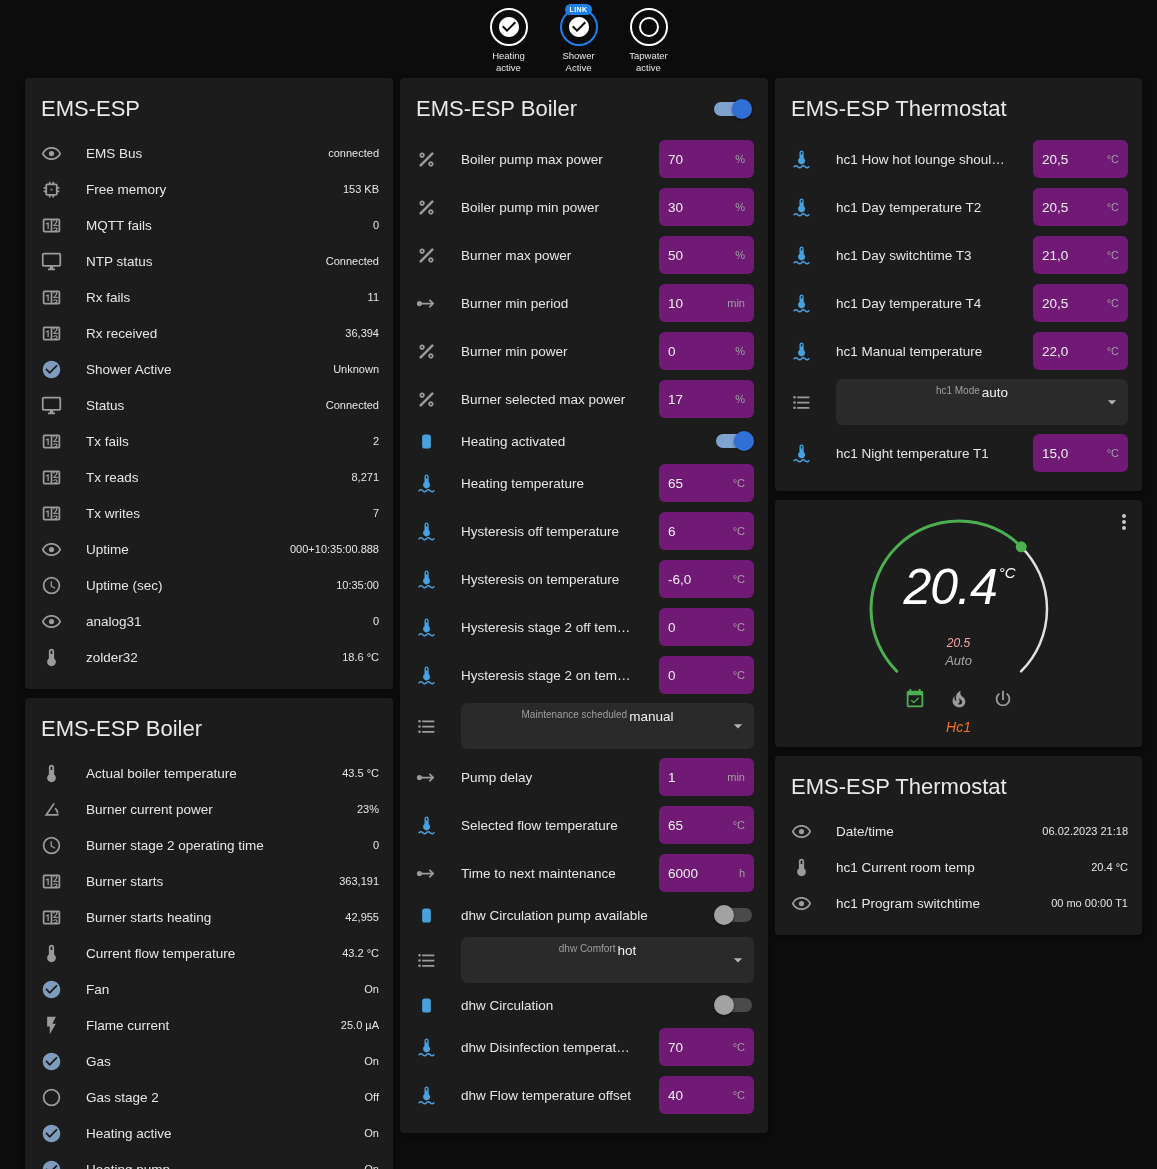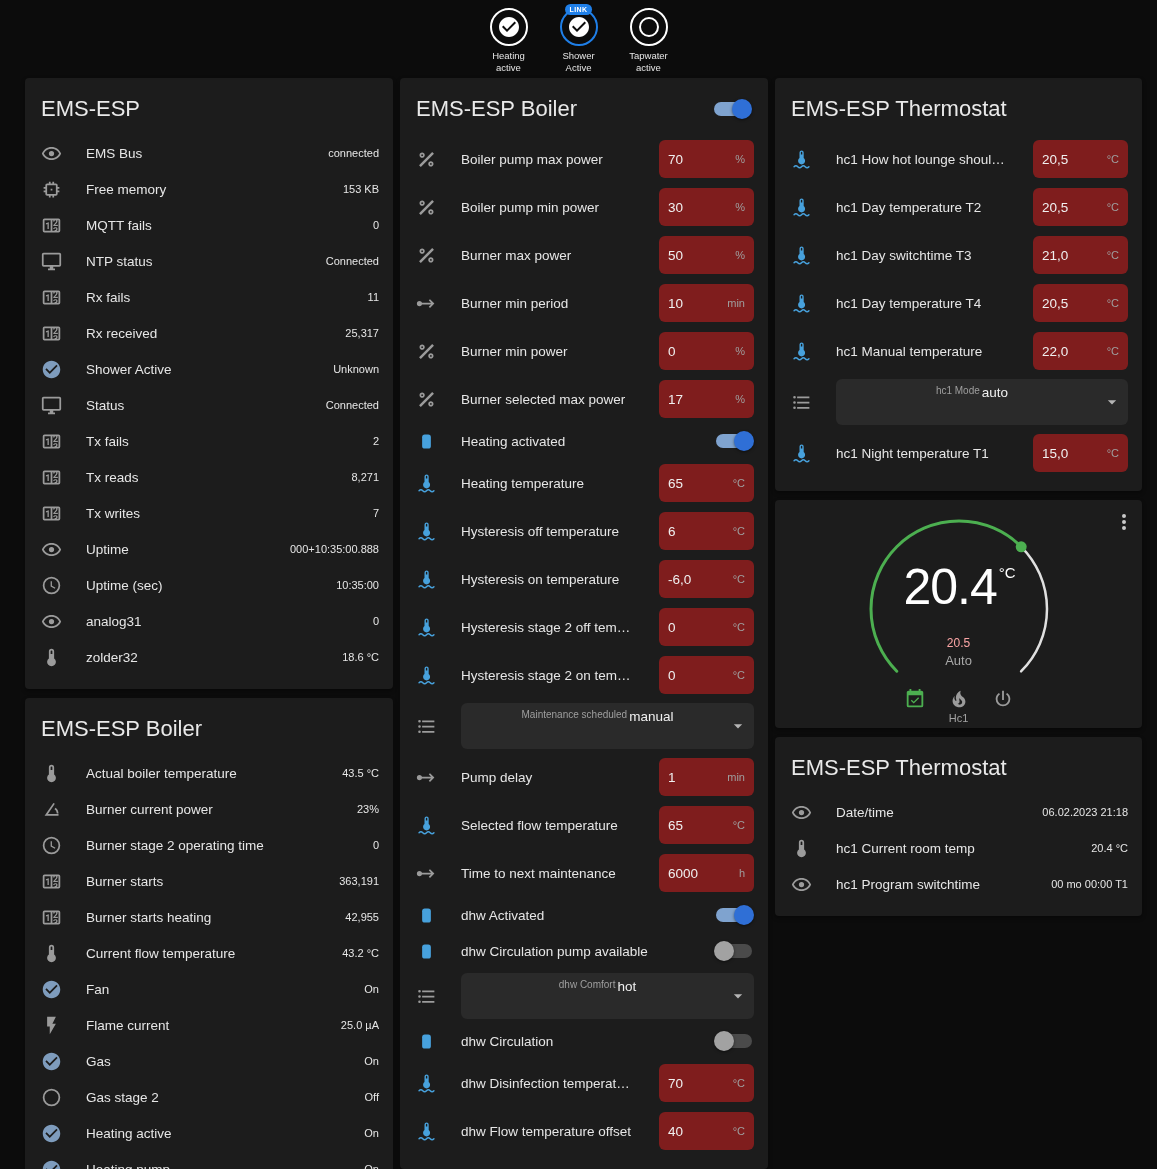--- a/index.html
+++ b/index.html
@@ -16,46 +16,46 @@
   .card{background:var(--card-bg,#1c1c1c);border-radius:4px;padding:12px 14px 14px 16px;box-shadow:0 2px 4px rgba(0,0,0,.4);}
   .card-header{display:flex;align-items:center;justify-content:space-between;font-size:22px;font-weight:400;color:#e9e9e9;padding:6px 2px 13px 0;}
   .row{display:flex;align-items:center;gap:24px;height:36px;}
   .icon-wrap{width:21px;height:21px;flex:none;display:flex;}
   .icon{width:100%;height:100%;fill:currentColor;}
   .row-label{flex:1;font-size:13.5px;color:#e6e6e6;white-space:nowrap;overflow:hidden;text-overflow:ellipsis;}
   .row-value{font-size:11px;color:#e6e6e6;white-space:nowrap;}
   .ctl-number{height:48px;}
   .ctl-toggle{height:36px;}
   .ctl-select{height:54px;}
-  .num-box{width:95px;height:38px;background:#7f1d1d;border-radius:6px;display:flex;align-items:center;padding:0 9px;flex:none;cursor:text;}
+  .num-box{width:95px;height:38px;background:#701a75;border-radius:6px;display:flex;align-items:center;padding:0 9px;flex:none;cursor:text;}
   .num-val{flex:1;font-size:13.5px;color:#f0f0f0;}
   .num-unit{font-size:11px;color:#9f9f9f;}
   .select-box{flex:1;height:46px;background:#2a2a2a;border-radius:6px;padding:6px 30px 6px 10px;position:relative;display:flex;flex-direction:row;justify-content:center;gap:2px;cursor:pointer;}
   .select-label{font-size:10px;color:#9f9f9f;}
   .select-value{font-size:13.5px;color:#f0f0f0;}
   .caret{position:absolute;right:6px;top:50%;transform:translateY(-50%);width:20px;height:20px;}
   .toggle{width:36px;height:14px;border-radius:8px;position:relative;flex:none;cursor:pointer;margin-right:2px;}
   .toggle .thumb{position:absolute;top:-3px;width:20px;height:20px;border-radius:50%;box-shadow:0 1px 3px rgba(0,0,0,.5);}
   .toggle.on{background:#7fa3cf;}
   .toggle.on .thumb{right:-2px;background:var(--accent,#2f6fd6);}
   .toggle.off{background:#4a4a4a;}
   .toggle.off .thumb{left:-2px;background:#a2a2a2;}
-  .dial-card{position:relative;padding:8px 14px 4px;}
+  .dial-card{position:relative;padding:8px 14px 12px;font-style:italic;}
   .dial-menu{position:absolute;top:10px;right:6px;width:24px;height:24px;cursor:pointer;}
   .dial-wrap{position:relative;width:190px;height:172px;margin:6px auto 0;cursor:pointer;}
   .dial-wrap svg.ring{position:absolute;left:0;top:0;}
   .dial-text{position:absolute;left:0;right:0;top:48px;text-align:center;}
   .dial-current{font-size:50px;font-weight:300;color:#fff;line-height:1;letter-spacing:-1px;}
   .dial-current .deg-unit{font-size:15px;font-weight:400;position:relative;top:-26px;left:2px;letter-spacing:0;}
   .dial-target{font-size:12px;color:#fca5a5;margin-top:24px;}
   .dial-mode{font-size:13px;color:#a8a8a8;margin-top:3px;}
   .dial-actions{display:flex;justify-content:center;gap:18px;margin-top:0;}
   .dial-action{background:none;border:none;width:26px;height:26px;padding:2px;cursor:pointer;}
   .dial-action .icon-wrap{width:22px;height:22px;}
-  .dial-name{text-align:center;font-size:11px;color:#a3a3a3;}
+  .dial-name{text-align:center;font-size:14px;margin-top:7px;color:#f97316;}
 </style>
 </head>
 <body style="background: rgb(12, 12, 12);">
 
 <div class="badges" id="badges">
     <div class="badge">
       <div class="badge-circle" style="border-color: rgb(255, 255, 255);">
         <span class="icon-wrap">
           <svg viewBox="0 0 24 24" class="icon" style="color:#ffffff">
             <path fill="currentColor" fill-rule="evenodd" d="M12,2C6.5,2 2,6.5 2,12C2,17.5 6.5,22 12,22C17.5,22 22,17.5 22,12C22,6.5 17.5,2 12,2M10,17L5,12L6.41,10.59L10,14.17L17.59,6.58L19,8L10,17Z"></path>
@@ -139,21 +139,21 @@
             <div class="row-label">Rx fails</div>
             <div class="row-value">11</div>
           </div>
           <div class="row">
             <span class="icon-wrap">
               <svg viewBox="0 0 24 24" class="icon" style="color:#9b9b9b">
                 <path fill="currentColor" fill-rule="evenodd" d="M4,4H20A2,2 0 0,1 22,6V18A2,2 0 0,1 20,20H4A2,2 0 0,1 2,18V6A2,2 0 0,1 4,4M4,6V18H11V6H4M20,18V6H18.76C19,6.54 18.95,7.07 18.95,7.13C18.88,7.8 18.41,8.5 18.24,8.75L15.91,11.3L19.23,11.28L19.24,12.5L14.04,12.47L14,11.47C14,11.47 17.05,8.24 17.2,7.95C17.34,7.67 17.91,6 16.5,6C15.27,6.05 15.41,7.3 15.41,7.3L13.87,7.31C13.87,7.31 13.88,6.65 14.25,6H13V18H15.58L15.57,17.14L16.54,17.13C16.54,17.13 17.45,16.97 17.46,16.08C17.5,15.08 16.65,15.08 16.5,15.08C16.37,15.08 15.43,15.13 15.43,15.95H13.91C13.91,15.95 13.95,13.89 16.5,13.89C19.1,13.89 18.96,15.91 18.96,15.91C18.96,15.91 19,17.16 17.85,17.63L18.37,18H20M8.92,16H7.42V10.2L5.62,10.76V9.53L8.76,8.41H8.92V16Z"></path>
               </svg>
             </span>
             <div class="row-label">Rx received</div>
-            <div class="row-value">25,317</div>
+            <div class="row-value">36,394</div>
           </div>
           <div class="row">
             <span class="icon-wrap">
               <svg viewBox="0 0 24 24" class="icon" style="color:#7e9cbd">
                 <path fill="currentColor" fill-rule="evenodd" d="M12,2C6.5,2 2,6.5 2,12C2,17.5 6.5,22 12,22C17.5,22 22,17.5 22,12C22,6.5 17.5,2 12,2M10,17L5,12L6.41,10.59L10,14.17L17.59,6.58L19,8L10,17Z"></path>
               </svg>
             </span>
             <div class="row-label">Shower Active</div>
             <div class="row-value">Unknown</div>
           </div>
@@ -561,31 +561,20 @@
           <div class="row ctl-number">
             <span class="icon-wrap">
               <svg viewBox="0 0 24 24" class="icon" style="color:#9b9b9b">
                 <path fill="currentColor" d="M4,9C5.31,9 6.42,9.83 6.83,11H17.17L14.59,8.41L16,7L21,12L16,17L14.59,15.58L17.17,13H6.83C6.42,14.17 5.31,15 4,15A3,3 0 0,1 1,12A3,3 0 0,1 4,9Z"></path>
               </svg>
             </span>
             <div class="row-label">Time to next maintenance</div>
             <div class="num-box">
               <span class="num-val">6000</span>
               <span class="num-unit">h</span>
-            </div>
-          </div>
-          <div class="row ctl-toggle">
-            <span class="icon-wrap">
-              <svg viewBox="0 0 24 24" class="icon" style="color:#47a1dc">
-                <rect x="7" y="4" width="10" height="16" rx="3" fill="currentColor"></rect>
-              </svg>
-            </span>
-            <div class="row-label">dhw Activated</div>
-            <div class="toggle on">
-              <div class="thumb"></div>
             </div>
           </div>
           <div class="row ctl-toggle">
             <span class="icon-wrap">
               <svg viewBox="0 0 24 24" class="icon" style="color:#47a1dc">
                 <rect x="7" y="4" width="10" height="16" rx="3" fill="currentColor"></rect>
               </svg>
             </span>
             <div class="row-label">dhw Circulation pump available</div>
             <div class="toggle off">

